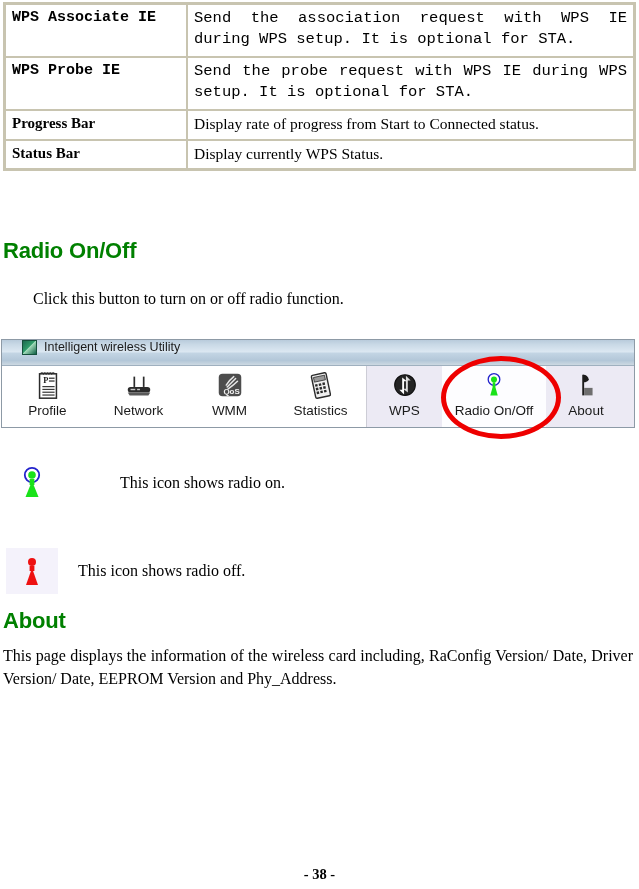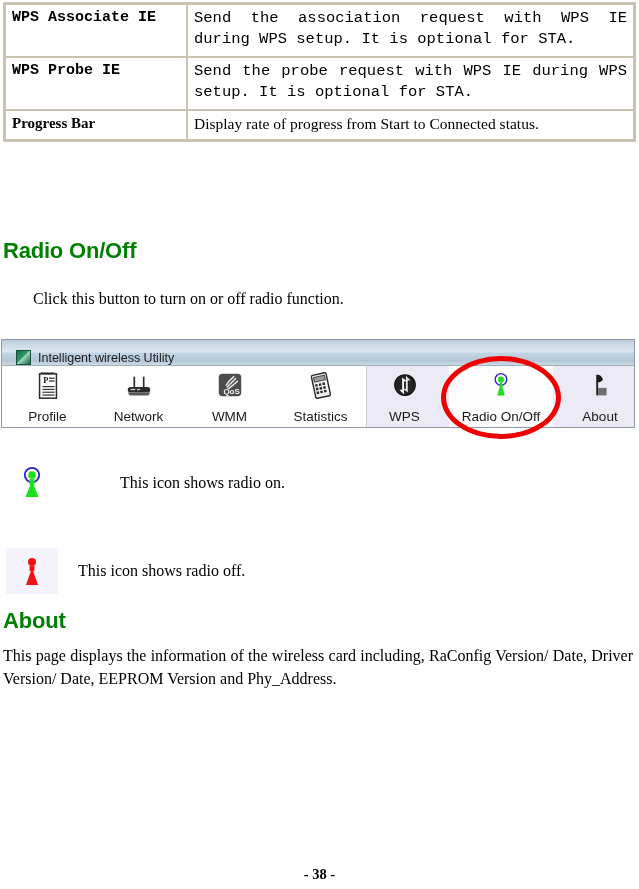--- a/index.html
+++ b/index.html
@@ -82,22 +82,22 @@
     background: #ffffff;
     box-sizing: border-box;
     overflow: hidden;
   }
   .app-titlebar {
     height: 26px;
     background: linear-gradient(to bottom,
         #b9cbdb 0%, #c9d9e6 18%, #dce8f2 48%,
         #c3d5e4 52%, #b3c7d8 82%, #cdd9e2 100%);
     display: flex;
-    align-items: flex-end;
-    padding-left: 14px;
+    align-items: flex-start;
+    padding-left: 20px;
     border-bottom: 1px solid #9fb0bf;
     box-sizing: border-box;
   }
   .titlebar-icon {
     width: 15px;
     height: 15px;
     margin-right: 7px;
     flex: none;
     background: linear-gradient(135deg, #1d6b4f 0%, #2f9d6b 45%, #9fd9b8 50%, #1d6b4f 95%);
     border: 1px solid #15503b;
@@ -117,39 +117,38 @@
   }
   .tb-group-left {
     display: flex;
     background: #ffffff;
     border-right: 1px solid #cdcdd6;
   }
   .tb-group-right {
     display: flex;
     background: #eceaf4;
     flex: 1;
-    gap: 7px;
   }
   .tb-item {
     width: 91px;
     display: flex;
     flex-direction: column;
     align-items: center;
     justify-content: flex-start;
     padding-top: 5px;
     box-sizing: border-box;
   }
   .tb-item.wps { width: 75px; }
   .tb-item.radio { width: 104px; background: #fdfdff; }
   .tb-item.about { width: 80px; }
   .tb-label {
     font-family: "Liberation Sans", sans-serif;
     font-size: 13.5px;
     color: #1a1a1a;
-    margin-top: 8px;
+    margin-top: 2px;
     white-space: nowrap;
   }
   .tb-icon {
     width: 30px;
     height: 30px;
     display: block;
   }
 
   
   .red-ellipse {
@@ -209,20 +208,24 @@
       <td class="col-label">WPS Associate IE</td>
       <td class="col-desc">Send the association request with WPS IE during WPS setup. It is optional for STA.</td>
     </tr>
     <tr class="row-tall">
       <td class="col-label">WPS Probe IE</td>
       <td class="col-desc">Send the probe request with WPS IE during WPS setup. It is optional for STA.</td>
     </tr>
     <tr>
       <td class="col-label">Progress Bar</td>
       <td class="col-desc">Display rate of progress from Start to Connected status.</td>
+    </tr>
+    <tr>
+      <td class="col-label">Status Bar</td>
+      <td class="col-desc">Display currently WPS Status.</td>
     </tr>
   </tbody>
 </table>
 
 <div class="section-heading" id="heading-radio">Radio On/Off</div>
 
 <div class="body-par" id="par-radio">Click this button to turn on or off radio function.</div>
 
 <div class="app-window">
 

